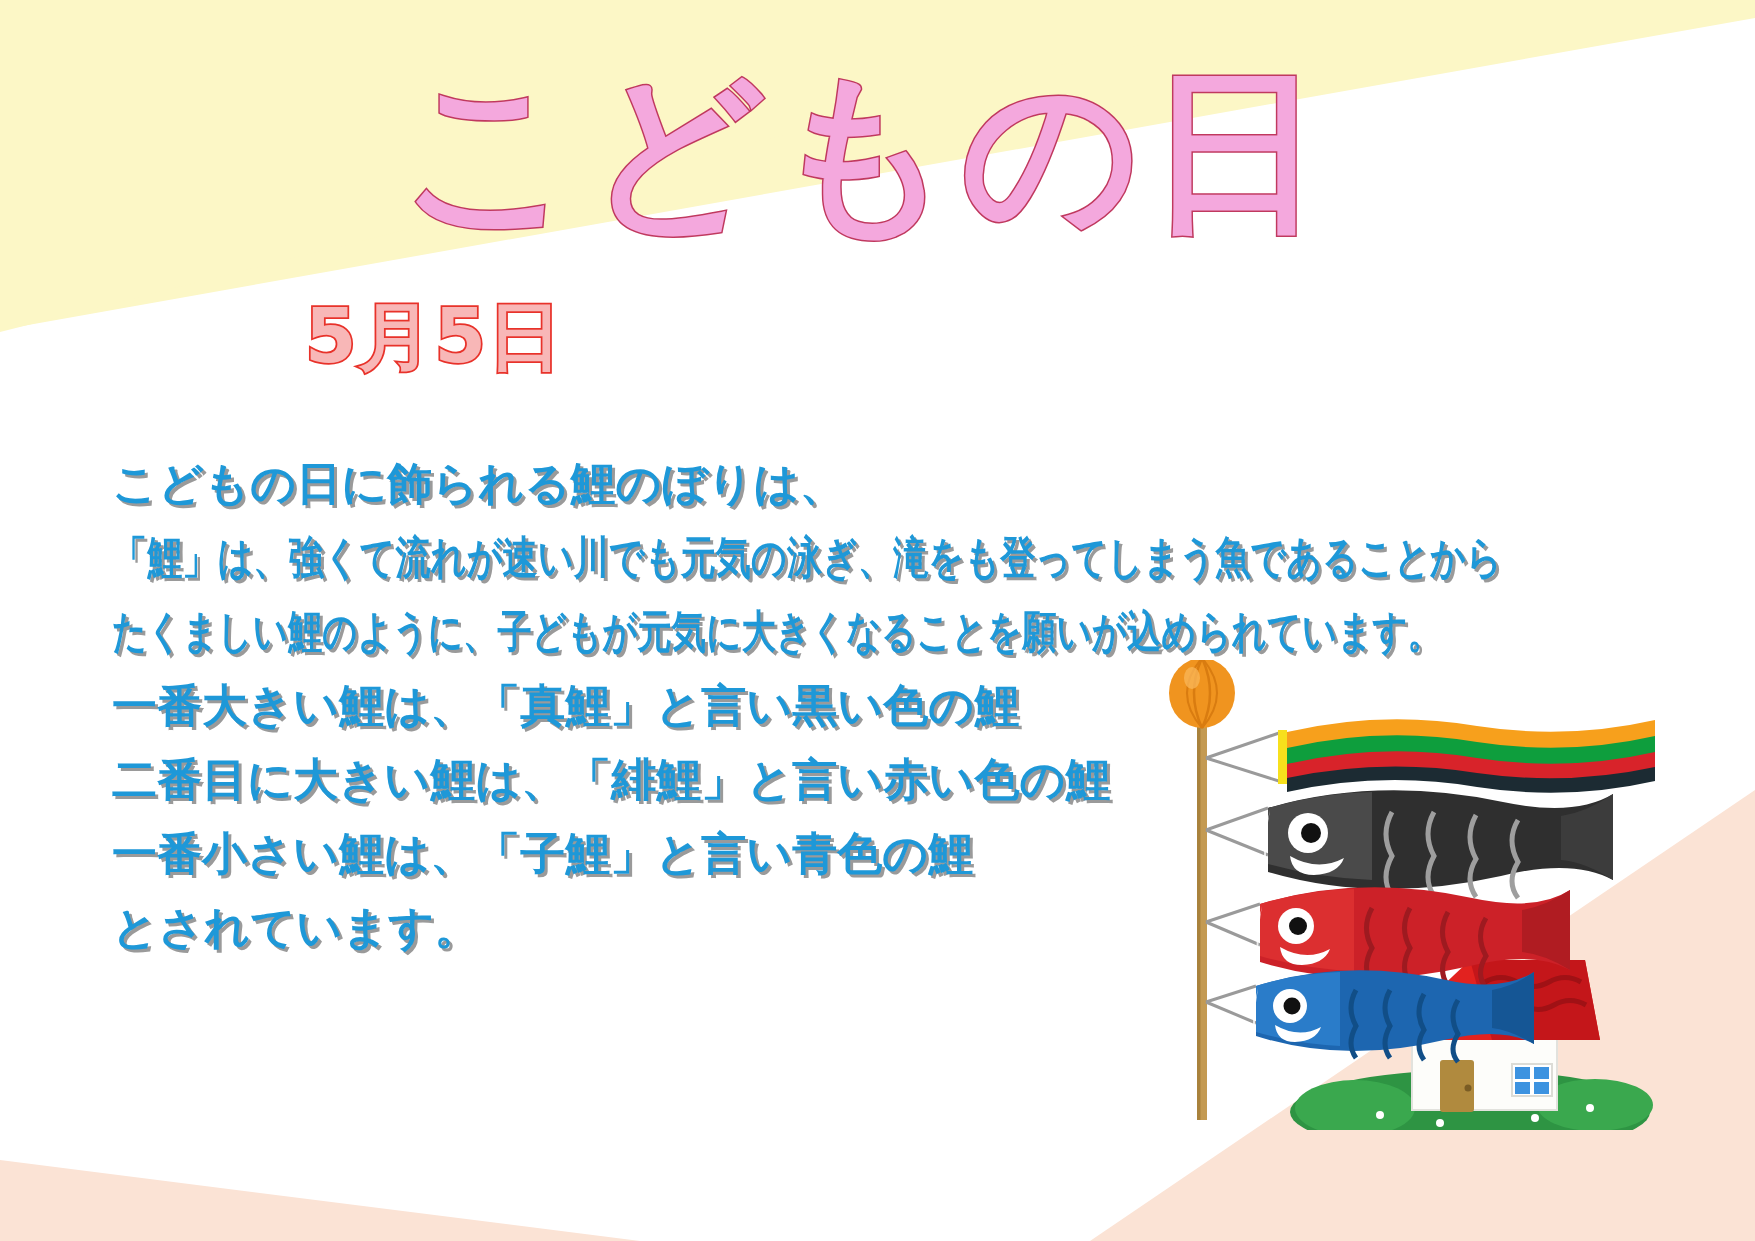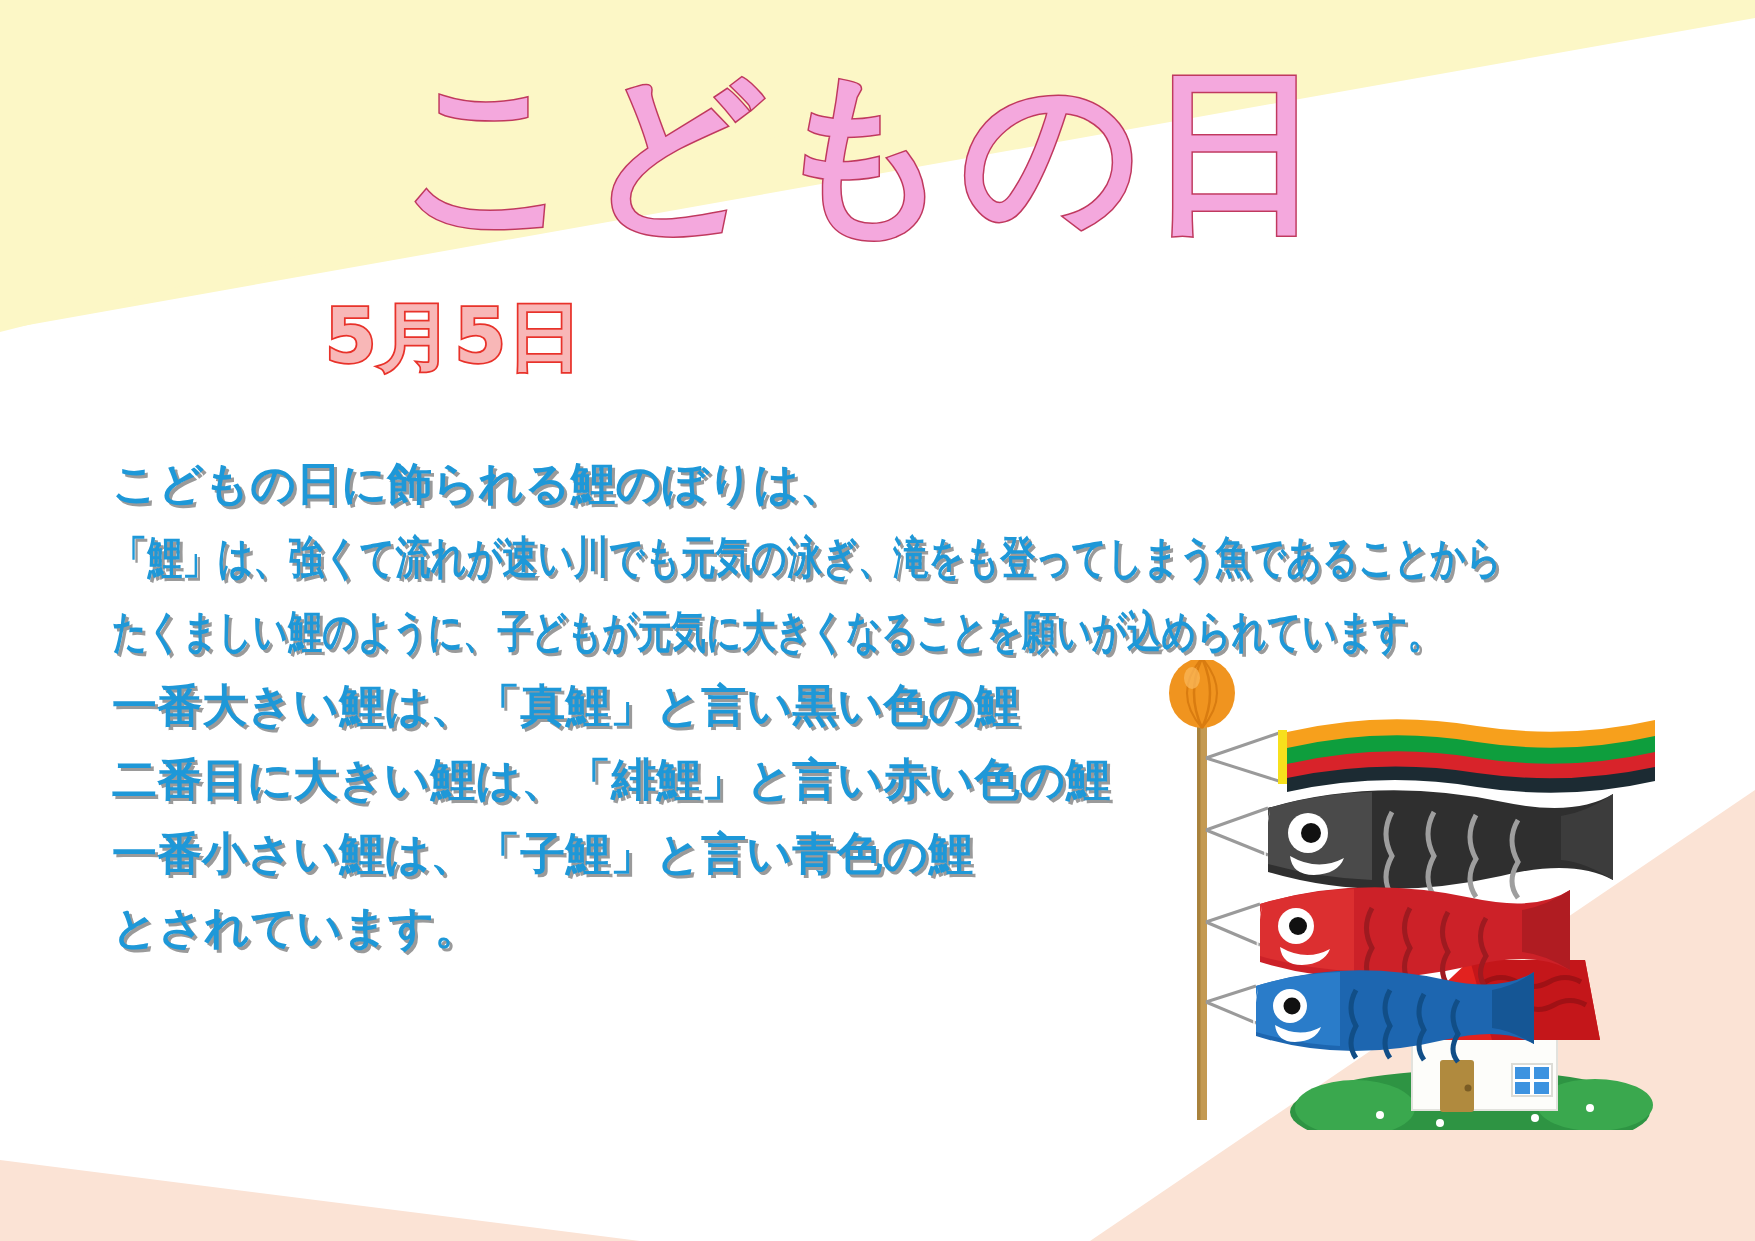--- a/index.html
+++ b/index.html
@@ -23,21 +23,21 @@
     position:absolute;
     left:400px;top:52px;
     width:960px;height:200px;
   }
   .title-main svg, .title-date svg, .title-sub svg,
   .body-line svg{display:block;overflow:visible;}
 
   .title-date{
     position:absolute;
     left:305px;top:288px;
-    width:240px;height:92px;margin-left:20px;
+    width:240px;height:92px;
   }
   .title-sub{
     position:absolute;
     left:605px;top:262px;
     width:760px;height:150px;
   }
 
   
   .body-text{
     position:absolute;

